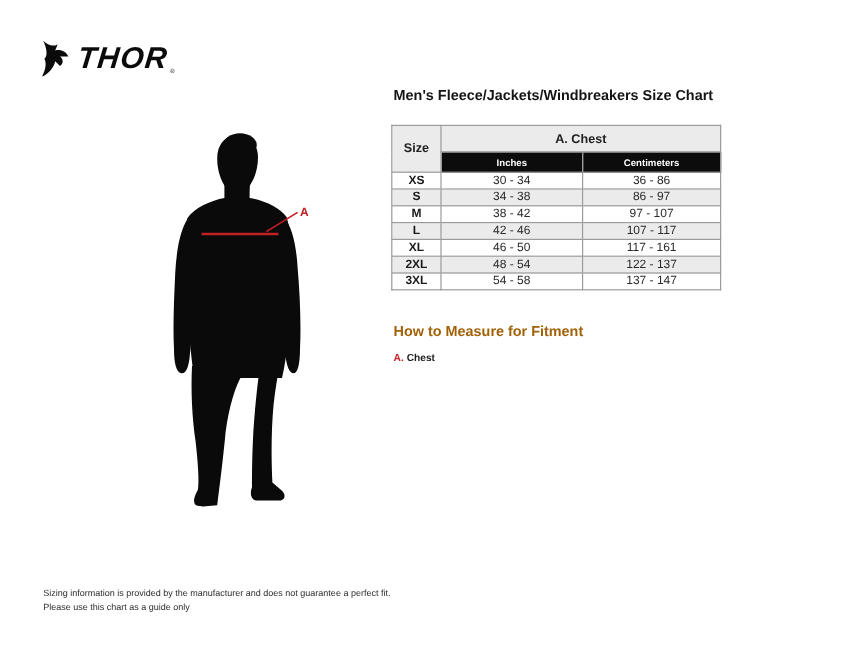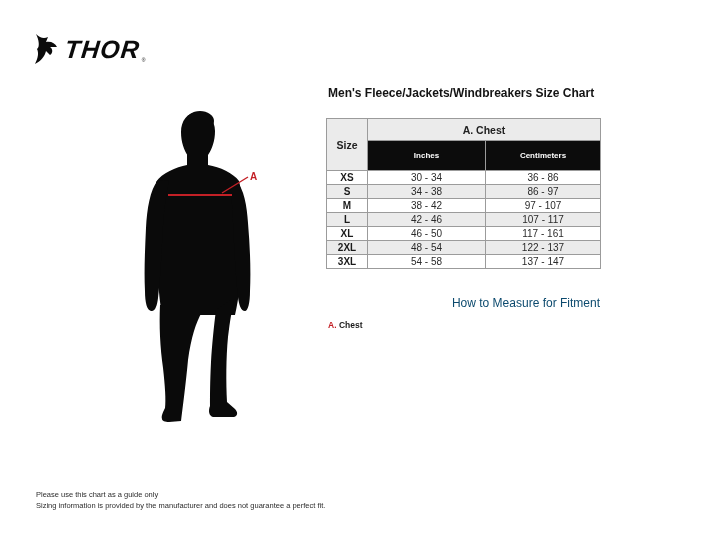--- a/index.html
+++ b/index.html
@@ -12,34 +12,34 @@
   .logo-icon svg { display:block; }
   .logo-word { font-size:25px; font-weight:bold; font-style:italic; letter-spacing:1px;
                color:#0b0b0b; transform:skewX(-6deg); line-height:1; }
   .logo-reg { font-size:5px; color:#0b0b0b; align-self:flex-end; margin:0 0 1px -2px; }
 
   
   .figure-wrap { position:absolute; left:138px; top:110px; width:140px; height:320px; }
   .figure-wrap svg { display:block; }
 
   
-  .panel { position:absolute; left:326px; top:86px; width:274px; }
+  .panel { position:absolute; left:326px; top:72px; width:274px; }
   .chart-title { font-size:12px; font-weight:bold; color:#141414; margin:0 0 14px 2px; white-space:nowrap; }
 
   table.size-chart { border-collapse:collapse; width:274px; table-layout:fixed;margin-top:18px; }
   table.size-chart th, table.size-chart td { border:1px solid #9b9b9b; text-align:center; vertical-align:middle; }
   .cell-size-head { background:#ebebeb; font-size:10.5px; font-weight:bold; color:#222; }
   .cell-group-head { background:#ebebeb; font-size:10.5px; font-weight:bold; color:#222; height:22px; }
-  .cell-unit-head { background:#0c0c0c; color:#fff; font-size:8px; font-weight:bold; height:30px; }
+  .cell-unit-head { background:#0c0c0c; color:#fff; font-size:8px; font-weight:bold; height:17px; }
   tbody td { height:14px; font-size:10px; color:#2a2a2a; background:#fff; }
   tbody td.col-size { font-weight:bold; font-size:10px; color:#1a1a1a; }
   tbody tr.alt td { background:#ebebeb; }
 
   .measure { margin-top:27px; margin-left:2px; }
-  .measure-heading { font-size:12px; font-weight:normal; color:#0c4a6e;text-align:right; }
+  .measure-heading { font-size:12px; font-weight:bold; color:#a16207; }
   .measure-item { margin-top:10px; }
   .measure-keyline { font-size:8.5px; font-weight:bold; color:#1a1a1a; }
   .measure-key { color:#c32026; }
   .measure-desc { font-size:8.5px; color:#3a3a3a; margin-top:3px; }
 
   .footer { position:absolute; left:36px; top:489px; font-size:7.5px; color:#2d2d2d; line-height:1.5; }
 </style>
 </head>
 <body>
 
@@ -146,17 +146,17 @@
       <div class="measure-item">
         <div class="measure-keyline">
           <span class="measure-key">A.</span>
           <span>Chest</span>
         </div>
       </div>
     </div>
   </div>
 
   <div class="footer">
+    <div>Sizing information is provided by the manufacturer and does not guarantee a perfect fit.</div>
     <div>Please use this chart as a guide only</div>
-    <div>Sizing information is provided by the manufacturer and does not guarantee a perfect fit.</div>
   </div>
 
 </div>
 
 </body></html>

